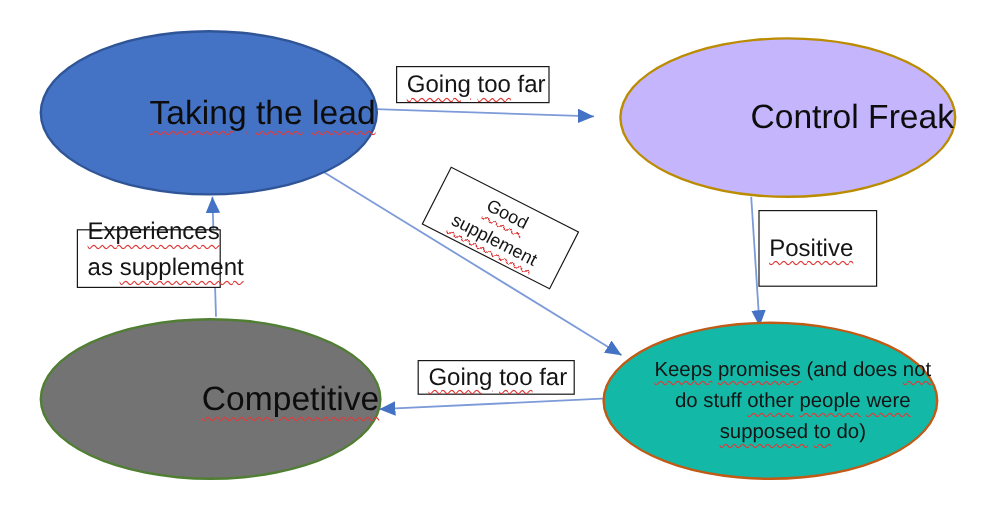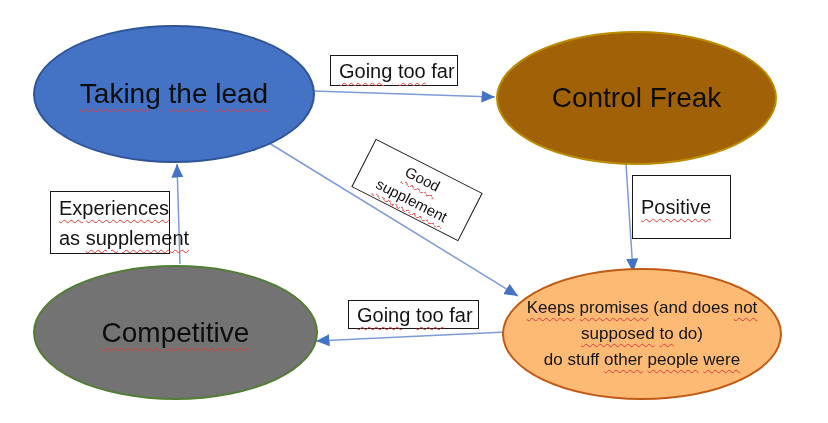--- a/index.html
+++ b/index.html
@@ -3,21 +3,21 @@
 <meta charset="utf-8">
 <style>
   html,body{margin:0;padding:0;background:#fff;}
   .canvas{
     position:relative;width:828px;height:423px;background:#fff;overflow:hidden;
     font-family:"Liberation Sans", sans-serif;color:#111;
   }
   .arrows{position:absolute;left:0;top:0;width:828px;height:423px;z-index:1;}
   .node{
     position:absolute;border-radius:50%;border:2.5px solid #888;
-    display:flex;align-items:center;justify-content:center;text-align:center;
+    display:flex;align-items:center;justify-content:flex-end;text-align:center;
     z-index:2;box-sizing:border-box;
   }
   .node-label{font-size:28px;color:#0d0d0d;letter-spacing:0px;white-space:nowrap;}
   .node-label-small{font-size:17px;line-height:26px;color:#141414;padding:0 4px;}
   .label-box{
     position:absolute;background:#fff;border:1.7px solid #181818;box-sizing:border-box;
     font-size:20px;color:#141414;z-index:3;display:flex;flex-direction:column;justify-content:center;
     padding:1px 8px;
   }
   .label-line{line-height:30px;white-space:nowrap;}
@@ -50,50 +50,50 @@
     <line x1="626" y1="164" x2="633" y2="272" stroke-width="1.5" marker-end="url(#ah)" stroke="#7C9BD8"></line>
     <line x1="269" y1="143" x2="518" y2="296" stroke-width="1.5" marker-end="url(#ah)" stroke="#7C9BD8"></line>
     <line x1="506" y1="332" x2="316" y2="341" stroke-width="1.5" marker-end="url(#ah)" stroke="#7C9BD8"></line>
     <line x1="180" y1="264" x2="177" y2="164" stroke-width="1.5" marker-end="url(#ah)" stroke="#7C9BD8"></line>
   </svg>
 
   <div class="node" style="left: 33px; top: 25px; width: 282px; height: 138px; background-color: rgb(68, 114, 196); border-color: rgb(47, 85, 151);">
     <div class="node-label"><span class="sq">Taking</span> <span class="sq">the</span> <span class="sq">lead</span></div>
   </div>
 
-  <div class="node" style="left: 496px; top: 31px; width: 281px; height: 134px; background-color: #a16207; border-color: rgb(188, 140, 0);">
+  <div class="node" style="left: 516px; top: 31px; width: 281px; height: 134px; background-color: #c4b5fd; border-color: rgb(188, 140, 0);">
     <div class="node-label"><span>Control</span> <span>Freak</span></div>
   </div>
 
   <div class="node" style="left: 33px; top: 265px; width: 285px; height: 135px; background-color: #737373; border-color: rgb(80, 126, 50);">
     <div class="node-label"><span class="sq">Competitive</span></div>
   </div>
 
-  <div class="node" style="left: 502px; top: 268px; width: 280px; height: 132px; background-color: #fdba74; border-color: rgb(192, 90, 21);">
+  <div class="node" style="left: 502px; top: 268px; width: 280px; height: 132px; background-color: #14b8a6; border-color: rgb(192, 90, 21);">
     <div class="node-label-small">
       <div class="label-line-c"><span class="sq">Keeps</span> <span class="sq">promises</span> <span>(and</span> <span>does</span> <span class="sq">not</span></div>
+      <div class="label-line-c"><span>do</span> <span>stuff</span> <span class="sq">other</span> <span class="sq">people</span> <span class="sq">were</span></div>
       <div class="label-line-c"><span class="sq">supposed</span> <span class="sq">to</span> <span>do)</span></div>
-      <div class="label-line-c"><span>do</span> <span>stuff</span> <span class="sq">other</span> <span class="sq">people</span> <span class="sq">were</span></div>
     </div>
   </div>
 
   <div class="label-box single" style="left:330px;top:55px;width:128px;height:31px;">
     <div class="label-line"><span class="sq">Going</span> <span class="sq">too</span> <span>far</span></div>
   </div>
 
   <div class="label-box rotated" style="left:357px;top:163px;width:120px;height:54px;">
     <div class="label-line"><span class="sq">Good</span></div>
     <div class="label-line"><span class="sq">supplement</span></div>
   </div>
 
   <div class="label-box" style="left:632px;top:175px;width:99px;height:64px;">
     <div class="label-line"><span class="sq">Positive</span></div>
   </div>
 
-  <div class="label-box" style="left:50px;top:191px;width:120px;height:63px;">
+  <div class="label-box" style="left:64px;top:191px;width:120px;height:49px;justify-content:flex-end;">
     <div class="label-line"><span class="sq">Experiences</span></div>
     <div class="label-line"><span>as</span> <span class="sq">supplement</span></div>
   </div>
 
   <div class="label-box single" style="left:348px;top:300px;width:131px;height:29px;">
     <div class="label-line"><span class="sq">Going</span> <span class="sq">too</span> <span>far</span></div>
   </div>
 
 </div>
 

